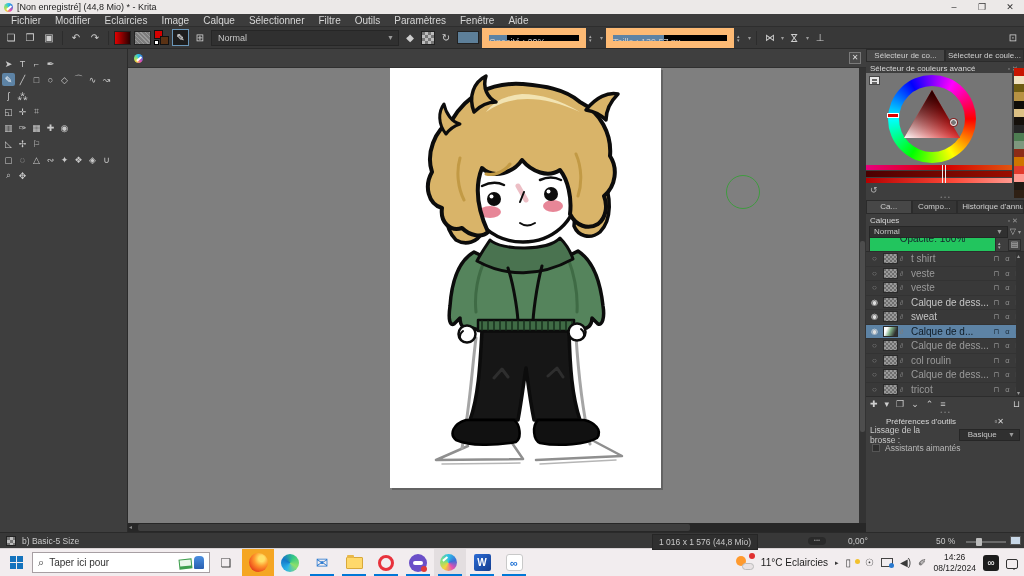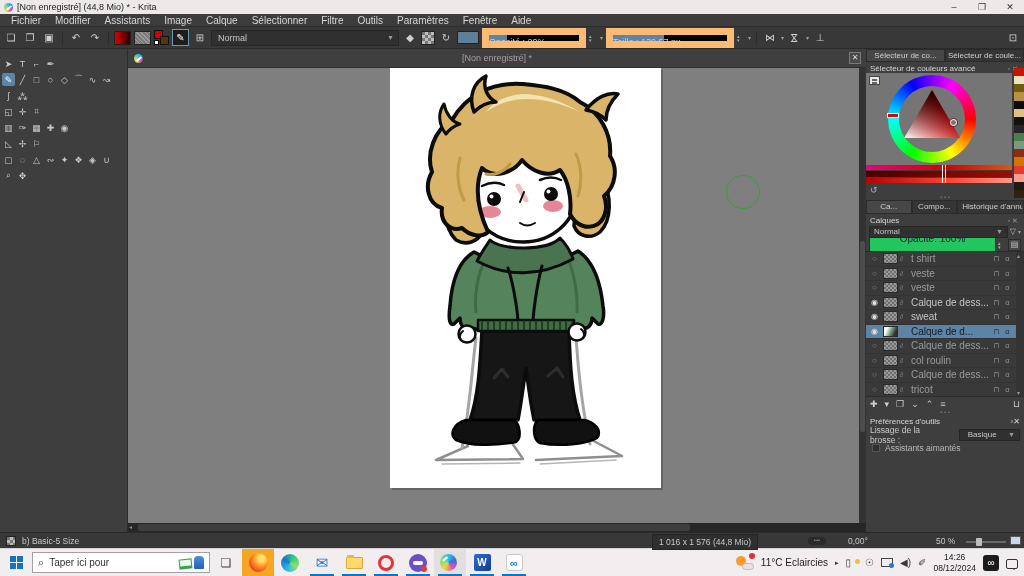--- a/index.html
+++ b/index.html
@@ -103,21 +103,21 @@
   .l-name{flex:1;font-size:10px;color:#9a9a9a;white-space:nowrap;overflow:hidden;padding-left:3px;}
   .lrow.vis .l-name{color:#c4c4c4;}
   .lrow.sel .l-name{color:#101c26;}
   .l-ico{width:11px;text-align:center;font-size:7.5px;color:#8f8f8f;}
   .lrow.sel .l-ico{color:#1d2e3c;}
   .lscroll{position:absolute;right:0;top:0;bottom:0;width:8px;background:#333;color:#999;font-size:6px;text-align:center;}
   .lscroll .up{position:absolute;top:0;left:1px;}
   .lscroll .dn{position:absolute;bottom:0;left:1px;}
   .layer-toolbar{height:14px;display:flex;align-items:center;padding:0 4px;gap:7px;color:#cfcfcf;font-size:9px;}
   .layer-toolbar .trash{margin-left:auto;}
-  .prefs-head{height:12px;display:flex;align-items:center;padding:0 4px;font-size:8px;color:#d8d8d8;}
+  .prefs-head{height:12px;display:flex;align-items:center;padding:0 20px;font-size:8px;color:#d8d8d8;}
   .liss-row{height:15px;display:flex;align-items:center;padding:0 4px;gap:13px;}
   .dd-liss{width:66px;height:12px;padding-left:8px;font-size:8px;}
   .ass-row{height:12px;display:flex;align-items:center;padding:0 6px;gap:5px;color:#b9b9b9;}
   .cbx{width:8px;height:8px;background:#2f2f2f;border:1px solid #555;}
   
   .statusbar{height:16px;background:#383838;border-top:1px solid #2a2a2a;position:relative;font-size:8.5px;color:#c9c9c9;}
   .sb{position:absolute;top:0;line-height:16px;}
   .sb-ico{left:6px;top:3px;width:10px;height:10px;}
   .dims-box{background:#2f2f2f;border:1px solid #262626;padding:0 6px;line-height:14px;top:1px;}
   .mem-pill{top:4px;width:18px;height:8px;background:#2a2a2a;border-radius:4px;color:#888;font-size:6px;text-align:center;line-height:7px;}
@@ -175,21 +175,21 @@
   <div class="win-btns">
     <span class="win-btn">–</span>
     <span class="win-btn">❐</span>
     <span class="win-btn">✕</span>
   </div>
 </div>
 
 <div class="menubar" id="menubar">
     <span class="menu-item">Fichier</span>
     <span class="menu-item">Modifier</span>
-    <span class="menu-item">Assistants</span>
+    <span class="menu-item">Eclaircies</span>
     <span class="menu-item">Image</span>
     <span class="menu-item">Calque</span>
     <span class="menu-item">Sélectionner</span>
     <span class="menu-item">Filtre</span>
     <span class="menu-item">Outils</span>
     <span class="menu-item">Paramètres</span>
     <span class="menu-item">Fenêtre</span>
     <span class="menu-item">Aide</span>
   </div>
 
@@ -297,21 +297,20 @@
       </div>
       <div class="tb-row">
         <span class="tool">⌕</span>
         <span class="tool">✥</span>
       </div>
     </div>
 
   <div class="canvas-area">
     <div class="doc-tabbar">
       <span class="krita-logo" style="margin-left:6px"></span>
-      <span class="doc-title">[Non enregistré] *</span>
       <span class="doc-close">✕</span>
     </div>
     <div class="canvas-view">
       <div class="page">
         <svg viewBox="0 0 271 420" width="271" height="420">
           <g id="art" fill="none" stroke-linecap="round" stroke-linejoin="round">
 
             <path d="M78,378 L46,392 L133,391 M133,391 L120,372" stroke="#8f8f8f" stroke-width="2.5"></path>
             <path d="M146,392 L232,388 L198,370" stroke="#8f8f8f" stroke-width="2.5"></path>
             <path d="M52,396 L130,395 M150,396 L226,392" stroke="#b5b5b5" stroke-width="1.5"></path>

